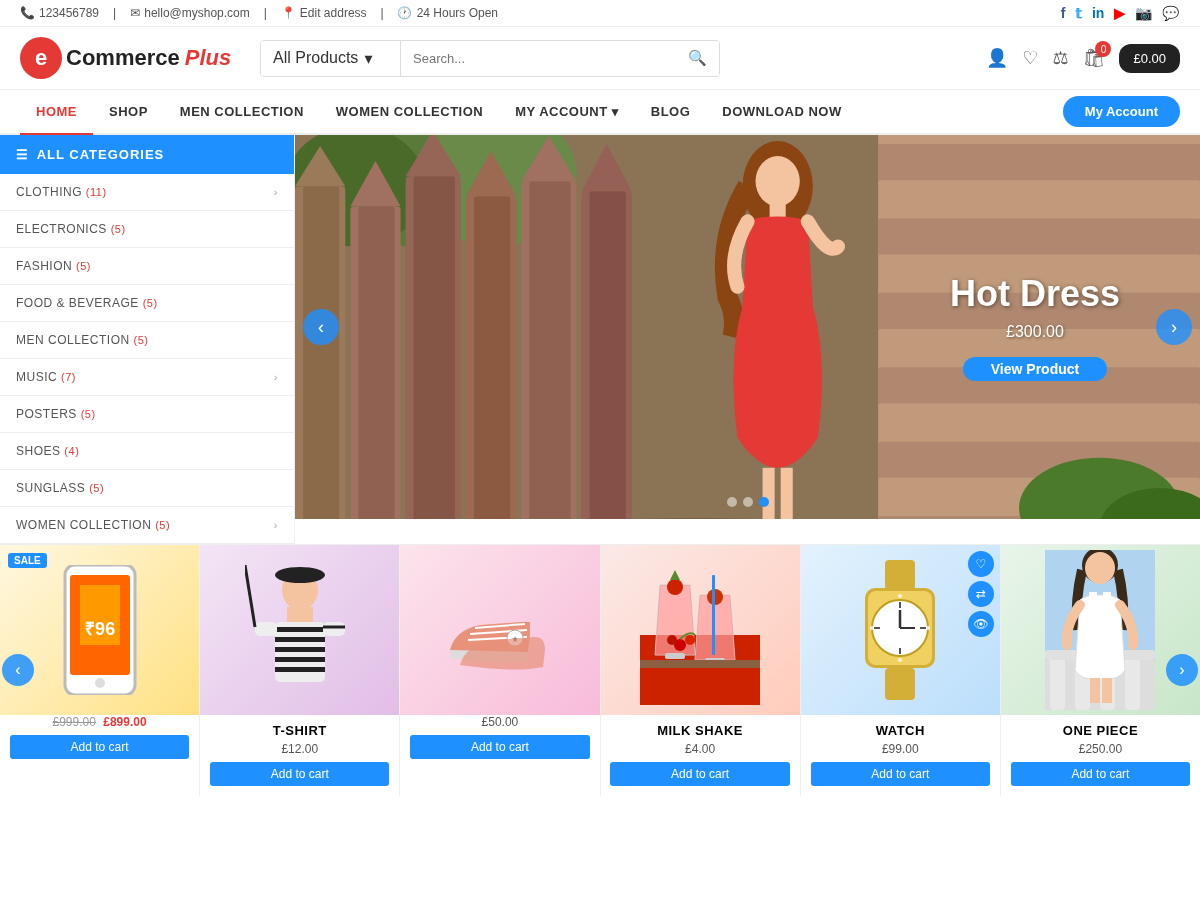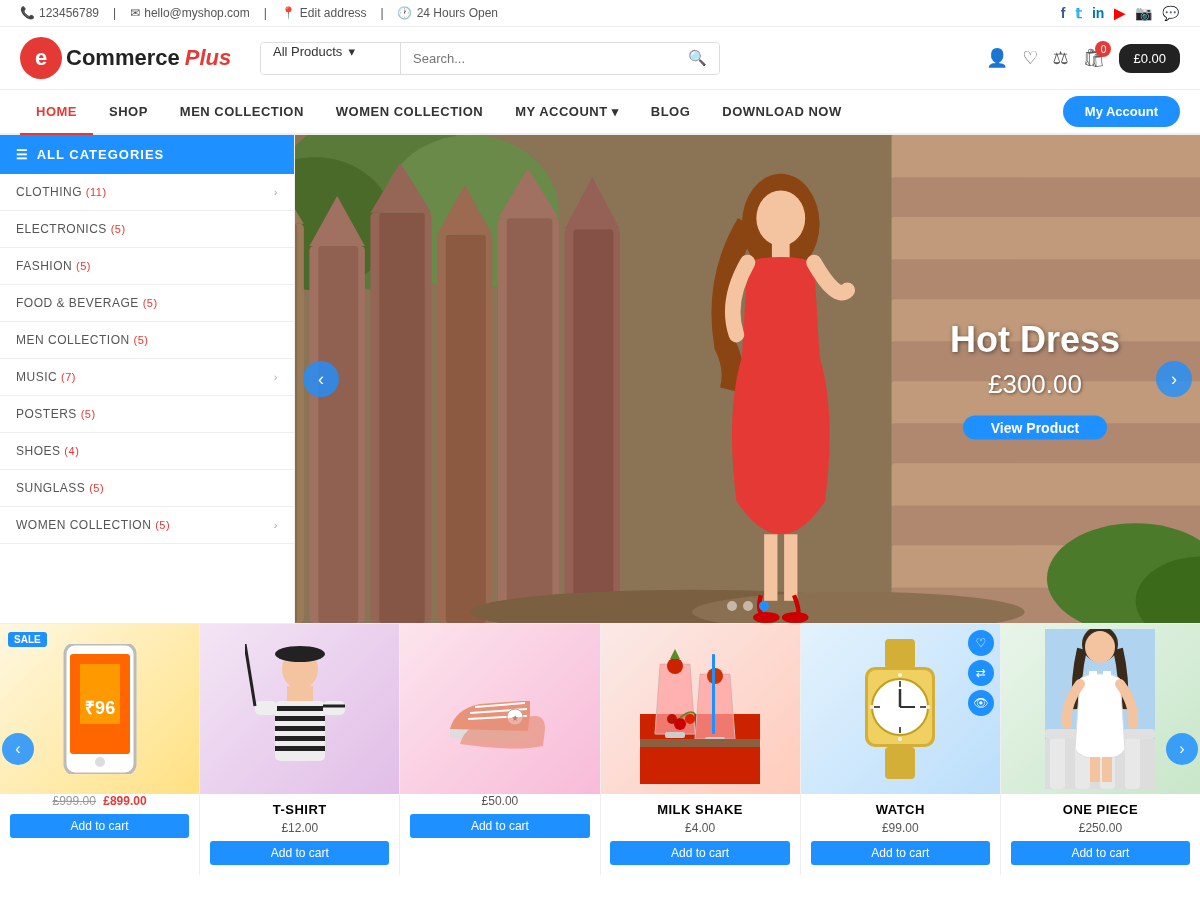--- a/index.html
+++ b/index.html
@@ -13,21 +13,21 @@
     .top-bar-right a { color: #555; text-decoration: none; font-size: 13px; }
 
     
     .header { display: flex; align-items: center; padding: 10px 20px; border-bottom: 1px solid #eee; gap: 20px; }
     .logo { display: flex; align-items: center; gap: 0; text-decoration: none; min-width: 220px; }
     .logo-circle { background: #e53935; color: #fff; font-weight: bold; font-size: 22px; width: 42px; height: 42px; border-radius: 50%; display: flex; align-items: center; justify-content: center; margin-right: 4px; }
     .logo-text { font-size: 22px; font-weight: bold; color: #222; }
     .logo-plus { color: #e53935; font-style: italic; }
 
     .search-bar { flex: 1; display: flex; border: 1px solid #ddd; border-radius: 4px; overflow: hidden; max-width: 460px; }
-    .search-category { display: flex; align-items: flex-start; padding: 1px 12px; background: #fff; border-right: 1px solid #ddd; font-size: 13px; color: #333; cursor: pointer; gap: 6px; min-width: 140px; }
+    .search-category { display: flex; align-items: flex-start; padding: 8px 12px; background: #fff; border-right: 1px solid #ddd; font-size: 16px; color: #333; cursor: pointer; gap: 6px; min-width: 140px; }
     .search-input { flex: 1; border: none; outline: none; padding: 8px 12px; font-size: 13px; color: #999; }
     .search-btn { background: #fff; border: none; padding: 0 12px; cursor: pointer; color: #999; font-size: 15px; }
 
     .header-icons { display: flex; align-items: center; gap: 14px; margin-left: auto; }
     .header-icon { font-size: 18px; color: #555; cursor: pointer; position: relative; }
     .cart-btn { background: #222; color: #fff; padding: 7px 14px; border-radius: 12px; font-size: 13px; cursor: pointer; display: flex; align-items: center; gap: 6px; }
     .cart-badge { background: #e53935; color: #fff; border-radius: 50%; width: 16px; height: 16px; font-size: 10px; display: flex; align-items: center; justify-content: center; position: absolute; top: -6px; right: -6px; }
 
     
     .nav { display: flex; align-items: center; padding: 0 20px; border-bottom: 2px solid #eee; gap: 0; background: #fff; }
@@ -39,25 +39,25 @@
     .main { display: flex; gap: 0; }
 
     
     .sidebar { width: 295px; min-width: 295px; border-right: 1px solid #eee; }
     .sidebar-header { background: #1e90ff; color: #fff; padding: 12px 16px; font-weight: bold; font-size: 13px; display: flex; align-items: center; gap: 8px; letter-spacing: 1px; }
     .sidebar-item { border-bottom: 1px solid #eee; padding: 11px 16px; cursor: pointer; display: flex; justify-content: space-between; align-items: center; font-size: 12px; color: #555; letter-spacing: 0.5px; }
     .sidebar-item .count { color: #e53935; font-size: 11px; }
     .sidebar-chevron { font-size: 11px; color: #aaa; }
 
     
-    .slider-area { flex: 1; position: relative; overflow: hidden; height: 488px; background: #c9a98a; }
+    .slider-area { flex: 1; position: relative; overflow: hidden; height: 384px; background: #c9a98a; }
     .slider-content { position: relative; height: 100%; display: flex; align-items: center; justify-content: center; overflow: hidden; }
     .slider-text { position: absolute; right: 80px; top: 50%; transform: translateY(-50%); text-align: center; color: #fff; }
     .slider-title { font-size: 36px; font-weight: bold; text-shadow: 1px 1px 4px rgba(0,0,0,0.5); }
-    .slider-price { font-size: 26px; margin: 8px 0 16px; text-shadow: 1px 1px 3px rgba(0,0,0,0.5); text-align: center; }
+    .slider-price { font-size: 16px; margin: 8px 0 16px; text-shadow: 1px 1px 3px rgba(0,0,0,0.5); text-align: center; }
     .slider-btn { background: #1e90ff; color: #fff; padding: 4px 28px; border-radius: 25px; font-size: 14px; font-weight: bold; border: none; cursor: pointer; }
     .slider-arrow { position: absolute; top: 50%; transform: translateY(-50%); background: rgba(30, 144, 255, 0.8); color: #fff; border: none; border-radius: 50%; width: 36px; height: 36px; font-size: 18px; cursor: pointer; display: flex; align-items: center; justify-content: center; z-index: 10; }
     .slider-arrow-left { left: 8px; }
     .slider-arrow-right { right: 8px; }
     .slider-dots { position: absolute; bottom: 12px; left: 50%; transform: translateX(-50%); display: flex; gap: 6px; }
     .slider-dot { width: 10px; height: 10px; border-radius: 50%; background: rgba(255,255,255,0.5); cursor: pointer; }
     .slider-dot.active { background: #1e90ff; }
 
     
     .products-row { display: flex; gap: 0; padding: 0; background: #fff; border-top: 1px solid #eee; position: relative; }

